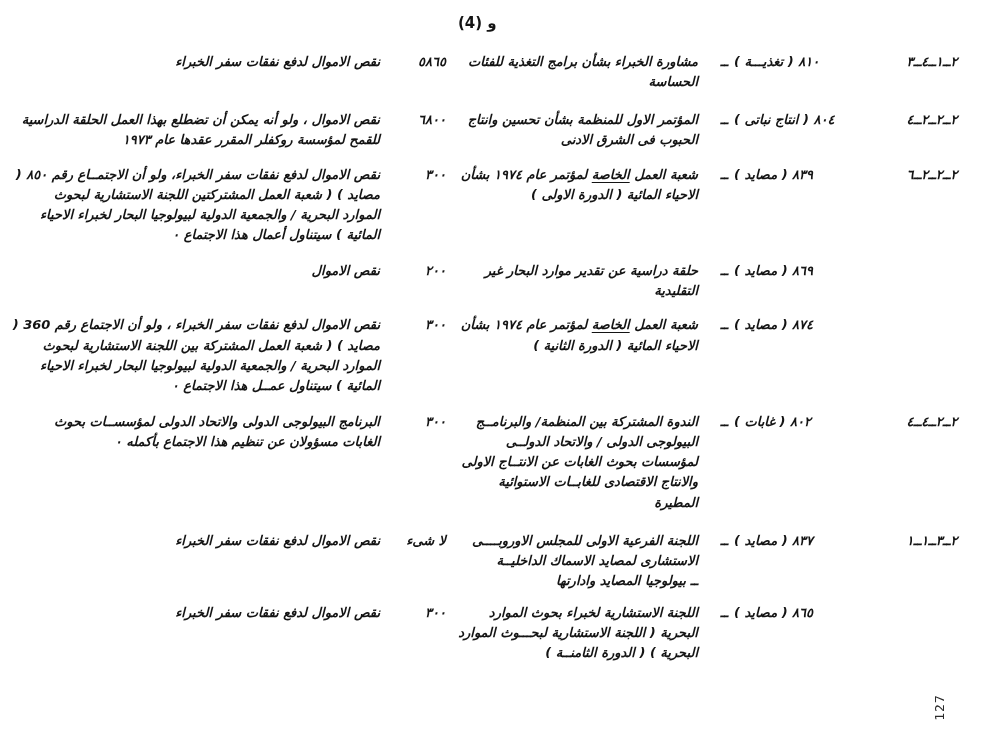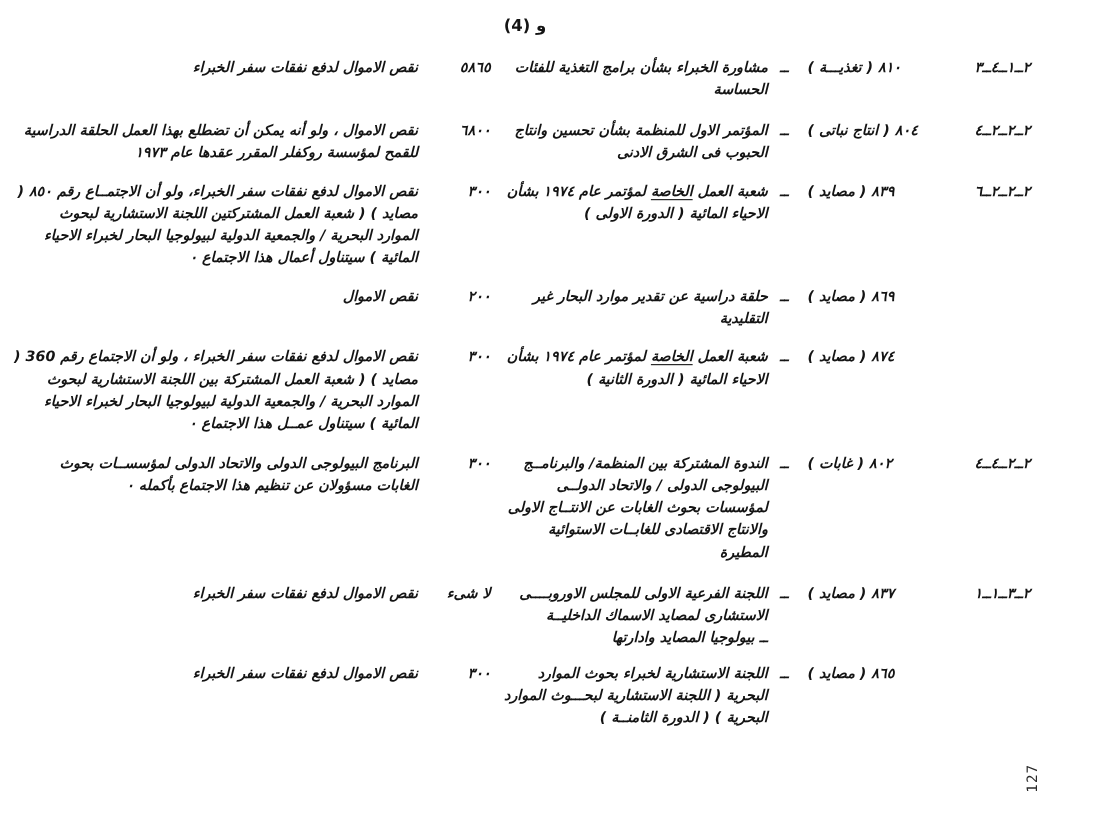--- a/index.html
+++ b/index.html
@@ -24,23 +24,23 @@
     margin-bottom:15px;
   }
   .row:nth-child(1){margin-bottom:18px;}
   .row:nth-child(2){margin-bottom:14px;}
   .row:nth-child(3){margin-bottom:16px;}
   .row:nth-child(4){margin-bottom:14px;}
   .row:nth-child(5){margin-bottom:16px;}
   .row:nth-child(6){margin-bottom:18px;}
   .row:nth-child(7){margin-bottom:12px;}
   .cell{min-height:1px;font-style:italic;}
-  .cell.code{text-align:left;letter-spacing:0.5px;white-space:nowrap;}
+  .cell.code{text-align:center;letter-spacing:0.5px;white-space:nowrap;}
   .cell.item{text-align:left;white-space:nowrap;padding-left:6px;}
-  .cell.dash{text-align:center;}
+  .cell.dash{text-align:right;}
   .cell.desc{text-align:right;white-space:pre-line;padding-left:10px;}
   .cell.amount{padding-left:8px;white-space:nowrap;}
   .cell.note{text-align:right;white-space:pre-line;padding-left:4px;}
   .u{text-decoration:underline;text-underline-offset:3px;}
   .page-number{
     position:absolute;left:926px;top:700px;
     transform:rotate(-90deg);transform-origin:center;
     font-size:13px;color:#2a2a2a;
     font-family:"DejaVu Sans Mono",monospace;
     letter-spacing:1px;

